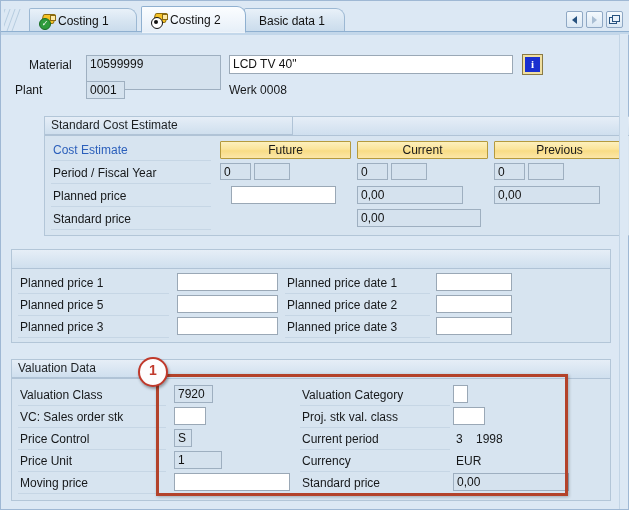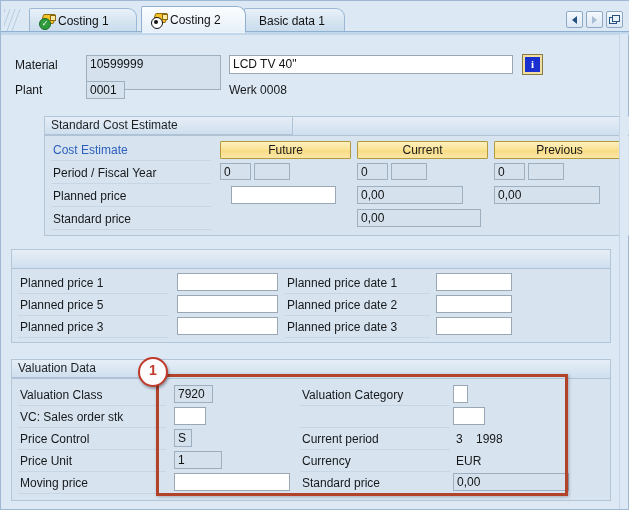--- a/index.html
+++ b/index.html
@@ -173,21 +173,21 @@
       <div class="navbtn">
         <span class="winico">
           <i class="b1"></i>
             <i class="b2"></i>
         </span>
       </div>
     </div>
   </div>
 
   <div class="hdr">
-    <span class="lbl-h" style="left:14px;top:17px;text-align:right;">Material</span>
+    <span class="lbl-h" style="left:28px;top:17px;text-align:right;">Material</span>
     <div class="fld ro" style="left:85px;top:14px;width:135px;height:35px;">10599999</div>
     <div class="fld rw" style="left:228px;top:14px;width:284px;height:19px;">LCD TV 40"</div>
     <div class="infobtn" style="left:521px;top:13px;">
       <span class="sq">i</span>
     </div>
 
     <span class="lbl-h" style="left:14px;top:42px;">Plant</span>
     <div class="fld ro" style="left:85px;top:40px;width:39px;height:18px;">0001</div>
     <span class="statictxt" style="left:228px;top:42px;">Werk 0008</span>
   </div>
@@ -271,20 +271,21 @@
     <div class="fld ro" style="left:162px;top:91px;width:48px;height:18px;">1</div>
 
     <span class="rowlbl" style="left:8px;top:116px;">Moving price</span>
     <div class="rowsep" style="left:6px;top:133px;width:148px;"></div>
     <div class="fld rw" style="left:162px;top:113px;width:116px;height:18px;"></div>
 
     <span class="rowlbl" style="left:290px;top:28px;">Valuation Category</span>
     <div class="rowsep" style="left:288px;top:45px;width:150px;"></div>
     <div class="fld rw" style="left:441px;top:25px;width:15px;height:18px;"></div>
 
+    <span class="rowlbl" style="left:290px;top:50px;">Proj. stk val. class</span>
     <div class="rowsep" style="left:288px;top:67px;width:150px;"></div>
     <div class="fld rw" style="left:441px;top:47px;width:32px;height:18px;"></div>
 
     <span class="rowlbl" style="left:290px;top:72px;">Current period</span>
     <div class="rowsep" style="left:288px;top:89px;width:150px;"></div>
     <span class="statictxt" style="left:444px;top:72px;white-space:pre;">3    1998</span>
 
     <span class="rowlbl" style="left:290px;top:94px;">Currency</span>
     <div class="rowsep" style="left:288px;top:111px;width:150px;"></div>
     <span class="statictxt" style="left:444px;top:94px;">EUR</span>

